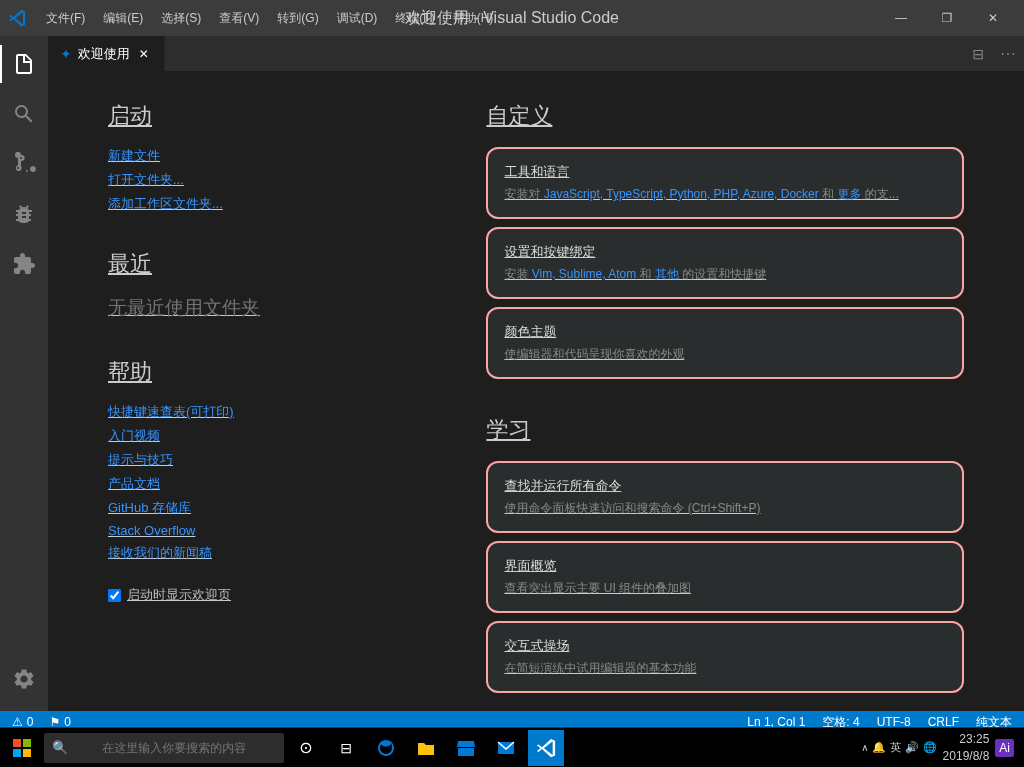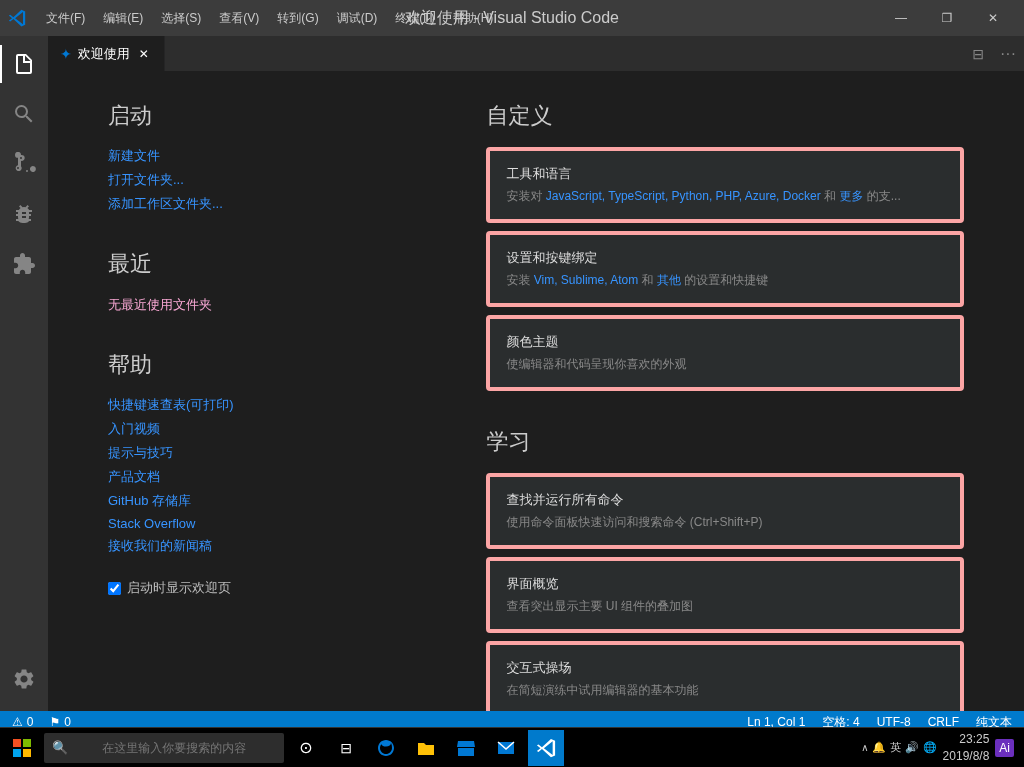--- a/index.html
+++ b/index.html
@@ -180,20 +180,21 @@
       height: 35px;
     }
 
     
     #welcome-page {
       flex: 1;
       overflow-y: auto;
       padding: 30px 60px;
       display: flex;
       gap: 60px;
+      text-decoration: underline;
     }
     #welcome-left {
       flex: 1;
       min-width: 220px;
     }
     #welcome-right {
       flex: 1.5;
     }
     .section-big-title {
       font-size: 22px;
@@ -207,25 +208,25 @@
       font-size: 13px;
       text-decoration: none;
       margin-bottom: 6px;
       cursor: pointer;
     }
 
     .section-gap { margin-top: 36px; }
 
     .card {
       background: #2a2d2e;
-      border: 4px solid #fca5a5;
+      border: 2px solid #fca5a5;
       padding: 14px 16px;
       margin-bottom: 8px;
       cursor: pointer;
-      border-radius: 4px;
+      border-radius: 12px;
     }
     .card-title {
       font-size: 13px;
       color: #ddd;
       margin-bottom: 4px;
     }
     .card-desc {
       font-size: 12px;
       color: #888;
       line-height: 1.5;
@@ -448,21 +449,21 @@
     <div id="welcome-page">
 
       <div id="welcome-left">
         <div class="section-big-title">启动</div>
         <a class="link-item">新建文件</a>
         <a class="link-item">打开文件夹...</a>
         <a class="link-item">添加工作区文件夹...</a>
 
         <div class="section-gap">
           <div class="section-big-title">最近</div>
-          <span style="font-size:13px;color:#f9a8d4;margin-top:16px;">无最近使用文件夹</span>
+          <span style="font-size:19px;color:#737373;margin-top:16px;">无最近使用文件夹</span>
         </div>
 
         <div class="section-gap">
           <div class="section-big-title">帮助</div>
           <a class="link-item">快捷键速查表(可打印)</a>
           <a class="link-item">入门视频</a>
           <a class="link-item">提示与技巧</a>
           <a class="link-item">产品文档</a>
           <a class="link-item">GitHub 存储库</a>
           <a class="link-item">Stack Overflow</a>

